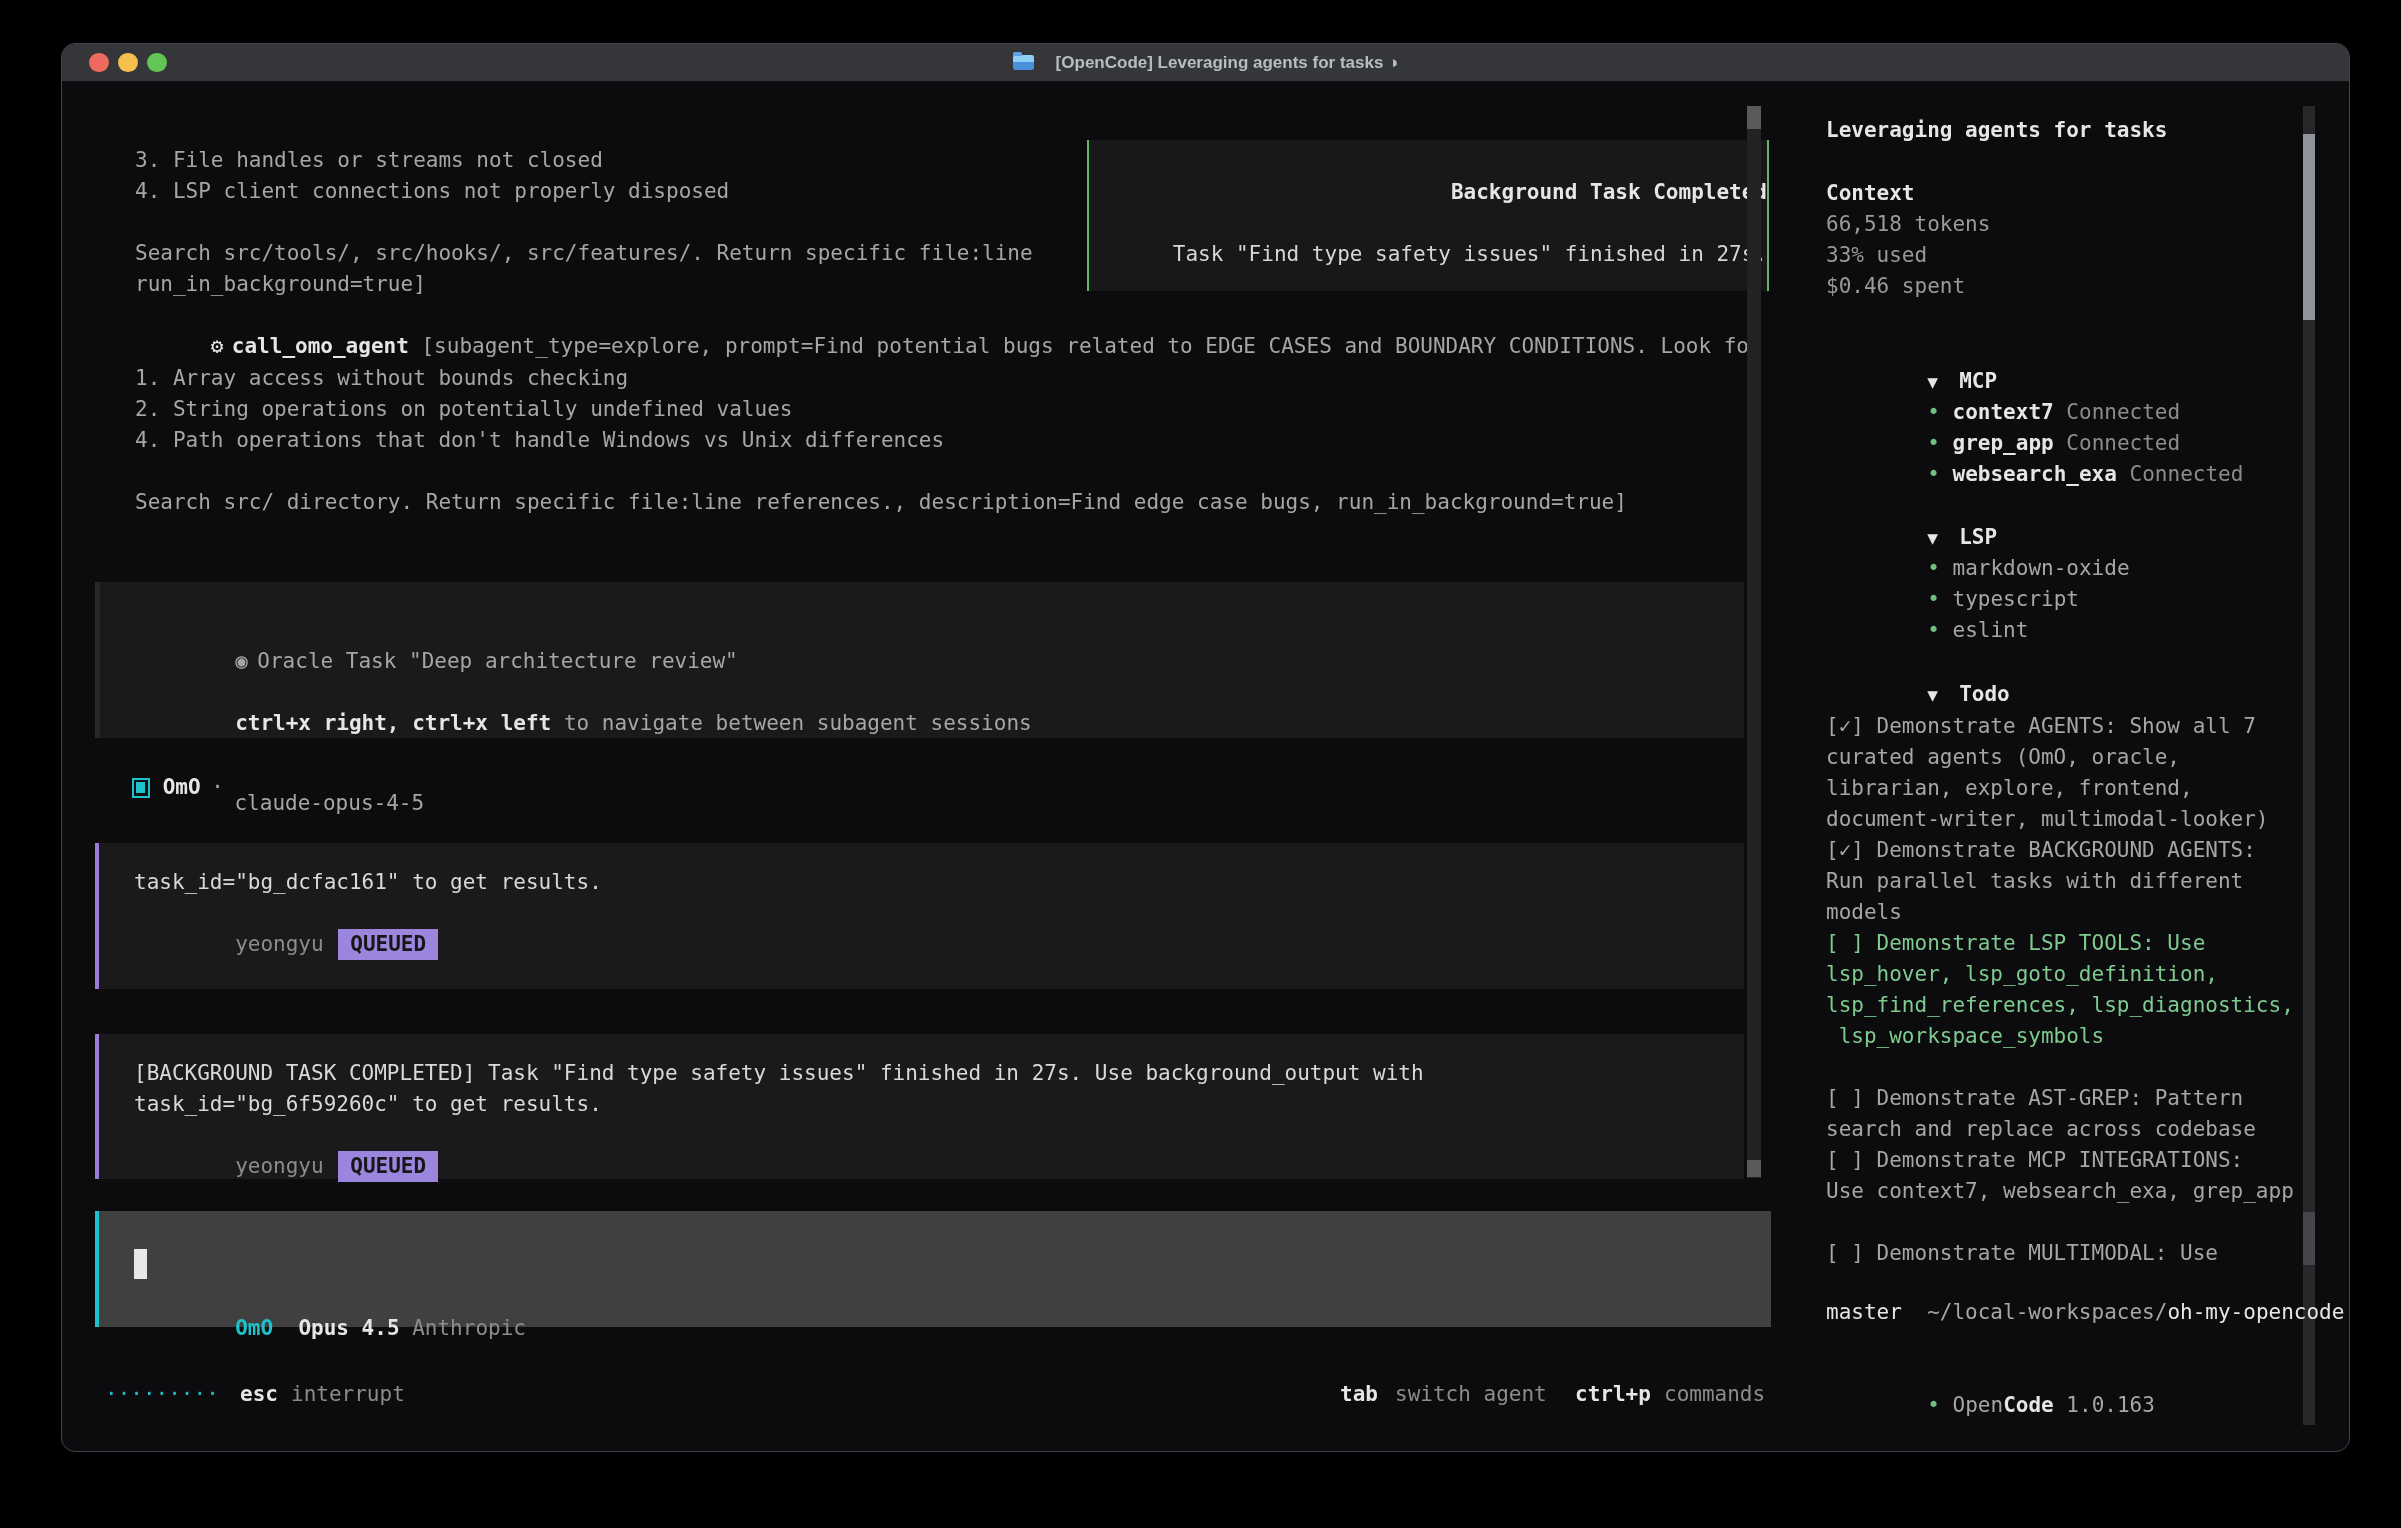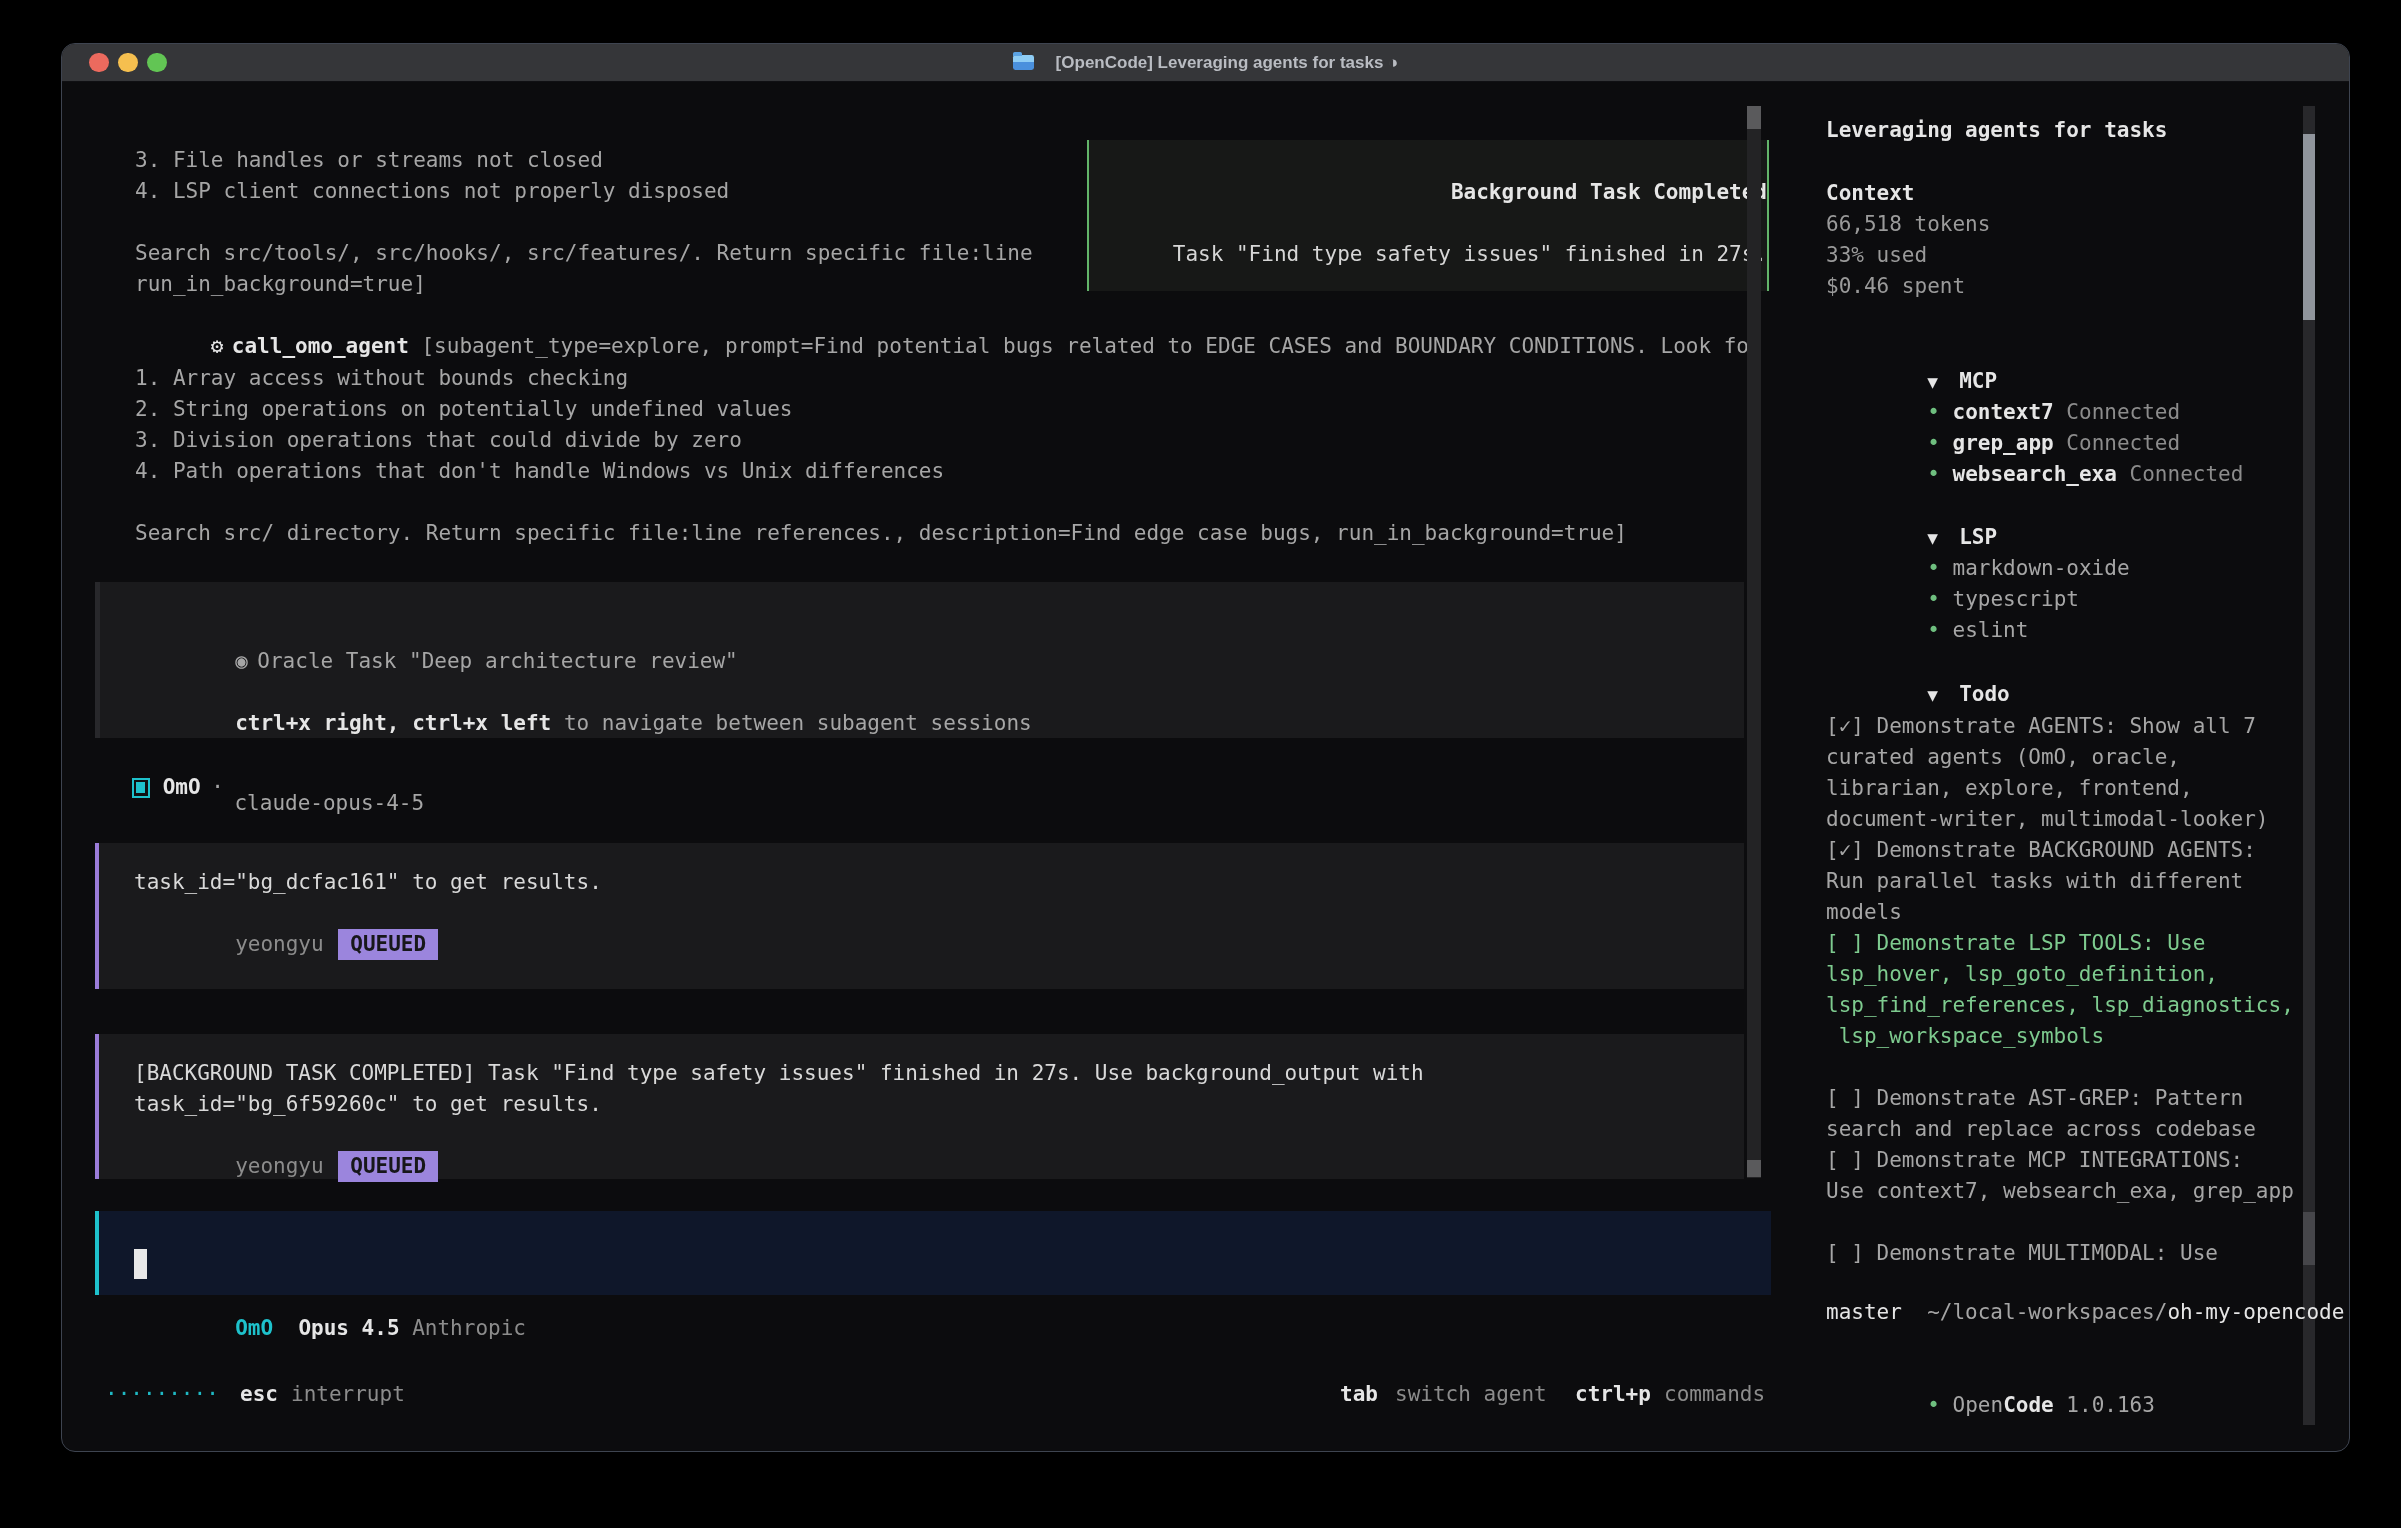--- a/index.html
+++ b/index.html
@@ -49,22 +49,22 @@
   .notification{position:absolute;left:1025px;top:59px;width:682px;height:151px;
                 background:#171817;border-left:2.4px solid #63b56a;border-right:2.4px solid #63b56a;
                 padding:37px 0 0 29.5px;box-sizing:border-box;text-align:right;}
 
   .agent-row{position:absolute;left:70px;top:688px;height:37px;display:flex;align-items:center;}
   .agent-icon{width:17.7px;height:20px;border:2.4px solid #1ec2cc;background:#101012;
               display:inline-block;position:relative;margin-right:13px;box-sizing:border-box;}
   .agent-icon:before{content:"";position:absolute;left:2.4px;top:2.4px;right:2.4px;bottom:2.4px;background:#1ec2cc;}
   .sep{margin:0 10.6px;}
 
-  .inputbox{position:absolute;left:33px;top:1130px;width:1676px;height:84px;
-            background:#0f172a;border-left:4.7px solid #1ec2cc;box-sizing:border-box;}
+  .inputbox{position:absolute;left:33px;top:1130px;width:1676px;height:116px;
+            background:#404040;border-left:4.7px solid #1ec2cc;box-sizing:border-box;}
   .cursor{position:absolute;left:35px;top:38px;width:13px;height:29.5px;background:#e8e8e8;}
   .input-meta{position:absolute;left:35px;top:71px;}
   .input-meta .m{margin-left:2ch;}
   .input-meta .p{margin-left:1ch;}
 
   .status{position:absolute;top:1298px;height:31px;white-space:pre;}
 
   .scrollbar{position:absolute;}
   .main-sb{left:1685px;top:25.4px;width:13.6px;height:1072px;background:#232325;}
   .main-sb .t1{position:absolute;left:0;top:0;width:100%;height:22.5px;background:#5a5a5c;}
@@ -105,21 +105,20 @@
         <div class="line">run_in_background=true]</div>
       </div>
 
     <div class="conv mono line" style="top:219px">
       <span class="white" style="margin-right:8.3px">⚙</span><span class="white bold">call_omo_agent</span><span class="gray"> [subagent_type=explore, prompt=Find potential bugs related to EDGE CASES and BOUNDARY CONDITIONS. Look for</span>
     </div>
 
     <div class="conv mono gray" style="top:250px">
         <div class="line">1. Array access without bounds checking</div>
         <div class="line">2. String operations on potentially undefined values</div>
-        <div class="line">3. Division operations that could divide by zero</div>
         <div class="line">4. Path operations that don't handle Windows vs Unix differences</div>
         <div class="line"></div>
         <div class="line">Search src/ directory. Return specific file:line references., description=Find edge case bugs, run_in_background=true]</div>
       </div>
 
     <div class="notification mono">
       <div class="line white bold">Background Task Completed</div>
       <div class="line"></div>
       <div class="line" style="color:#d6d6d6">Task "Find type safety issues" finished in 27s.</div>
     </div>

